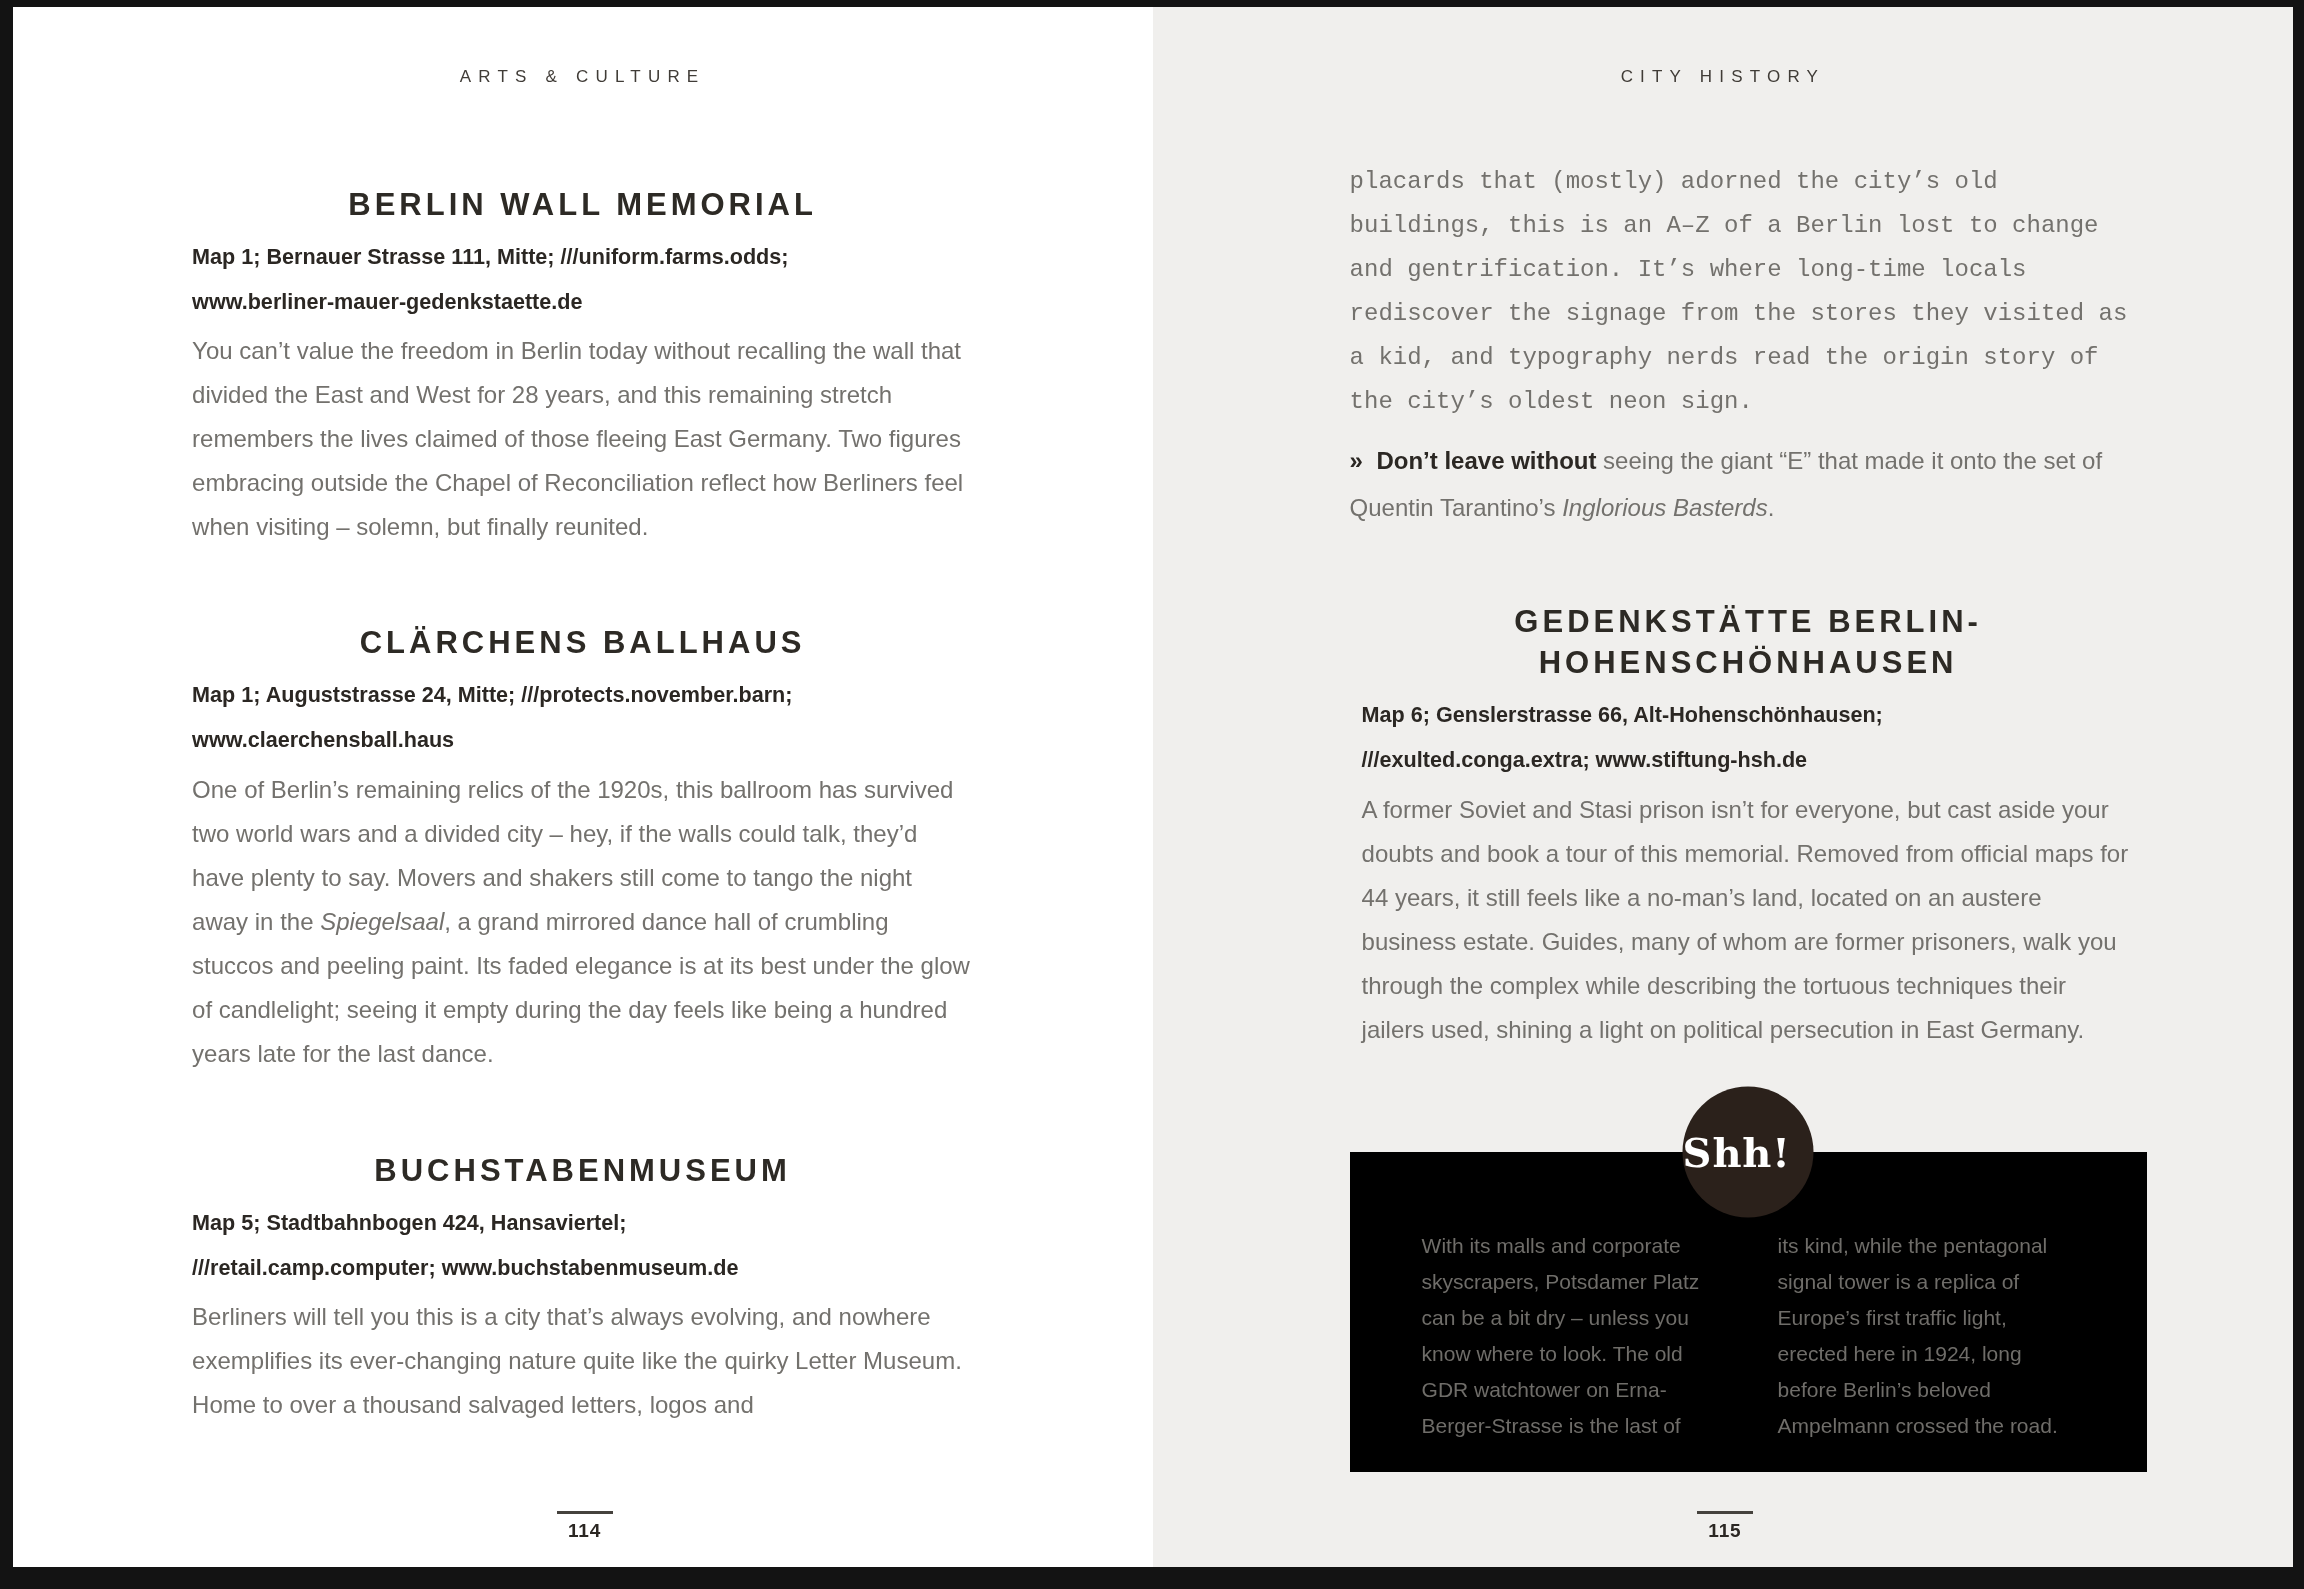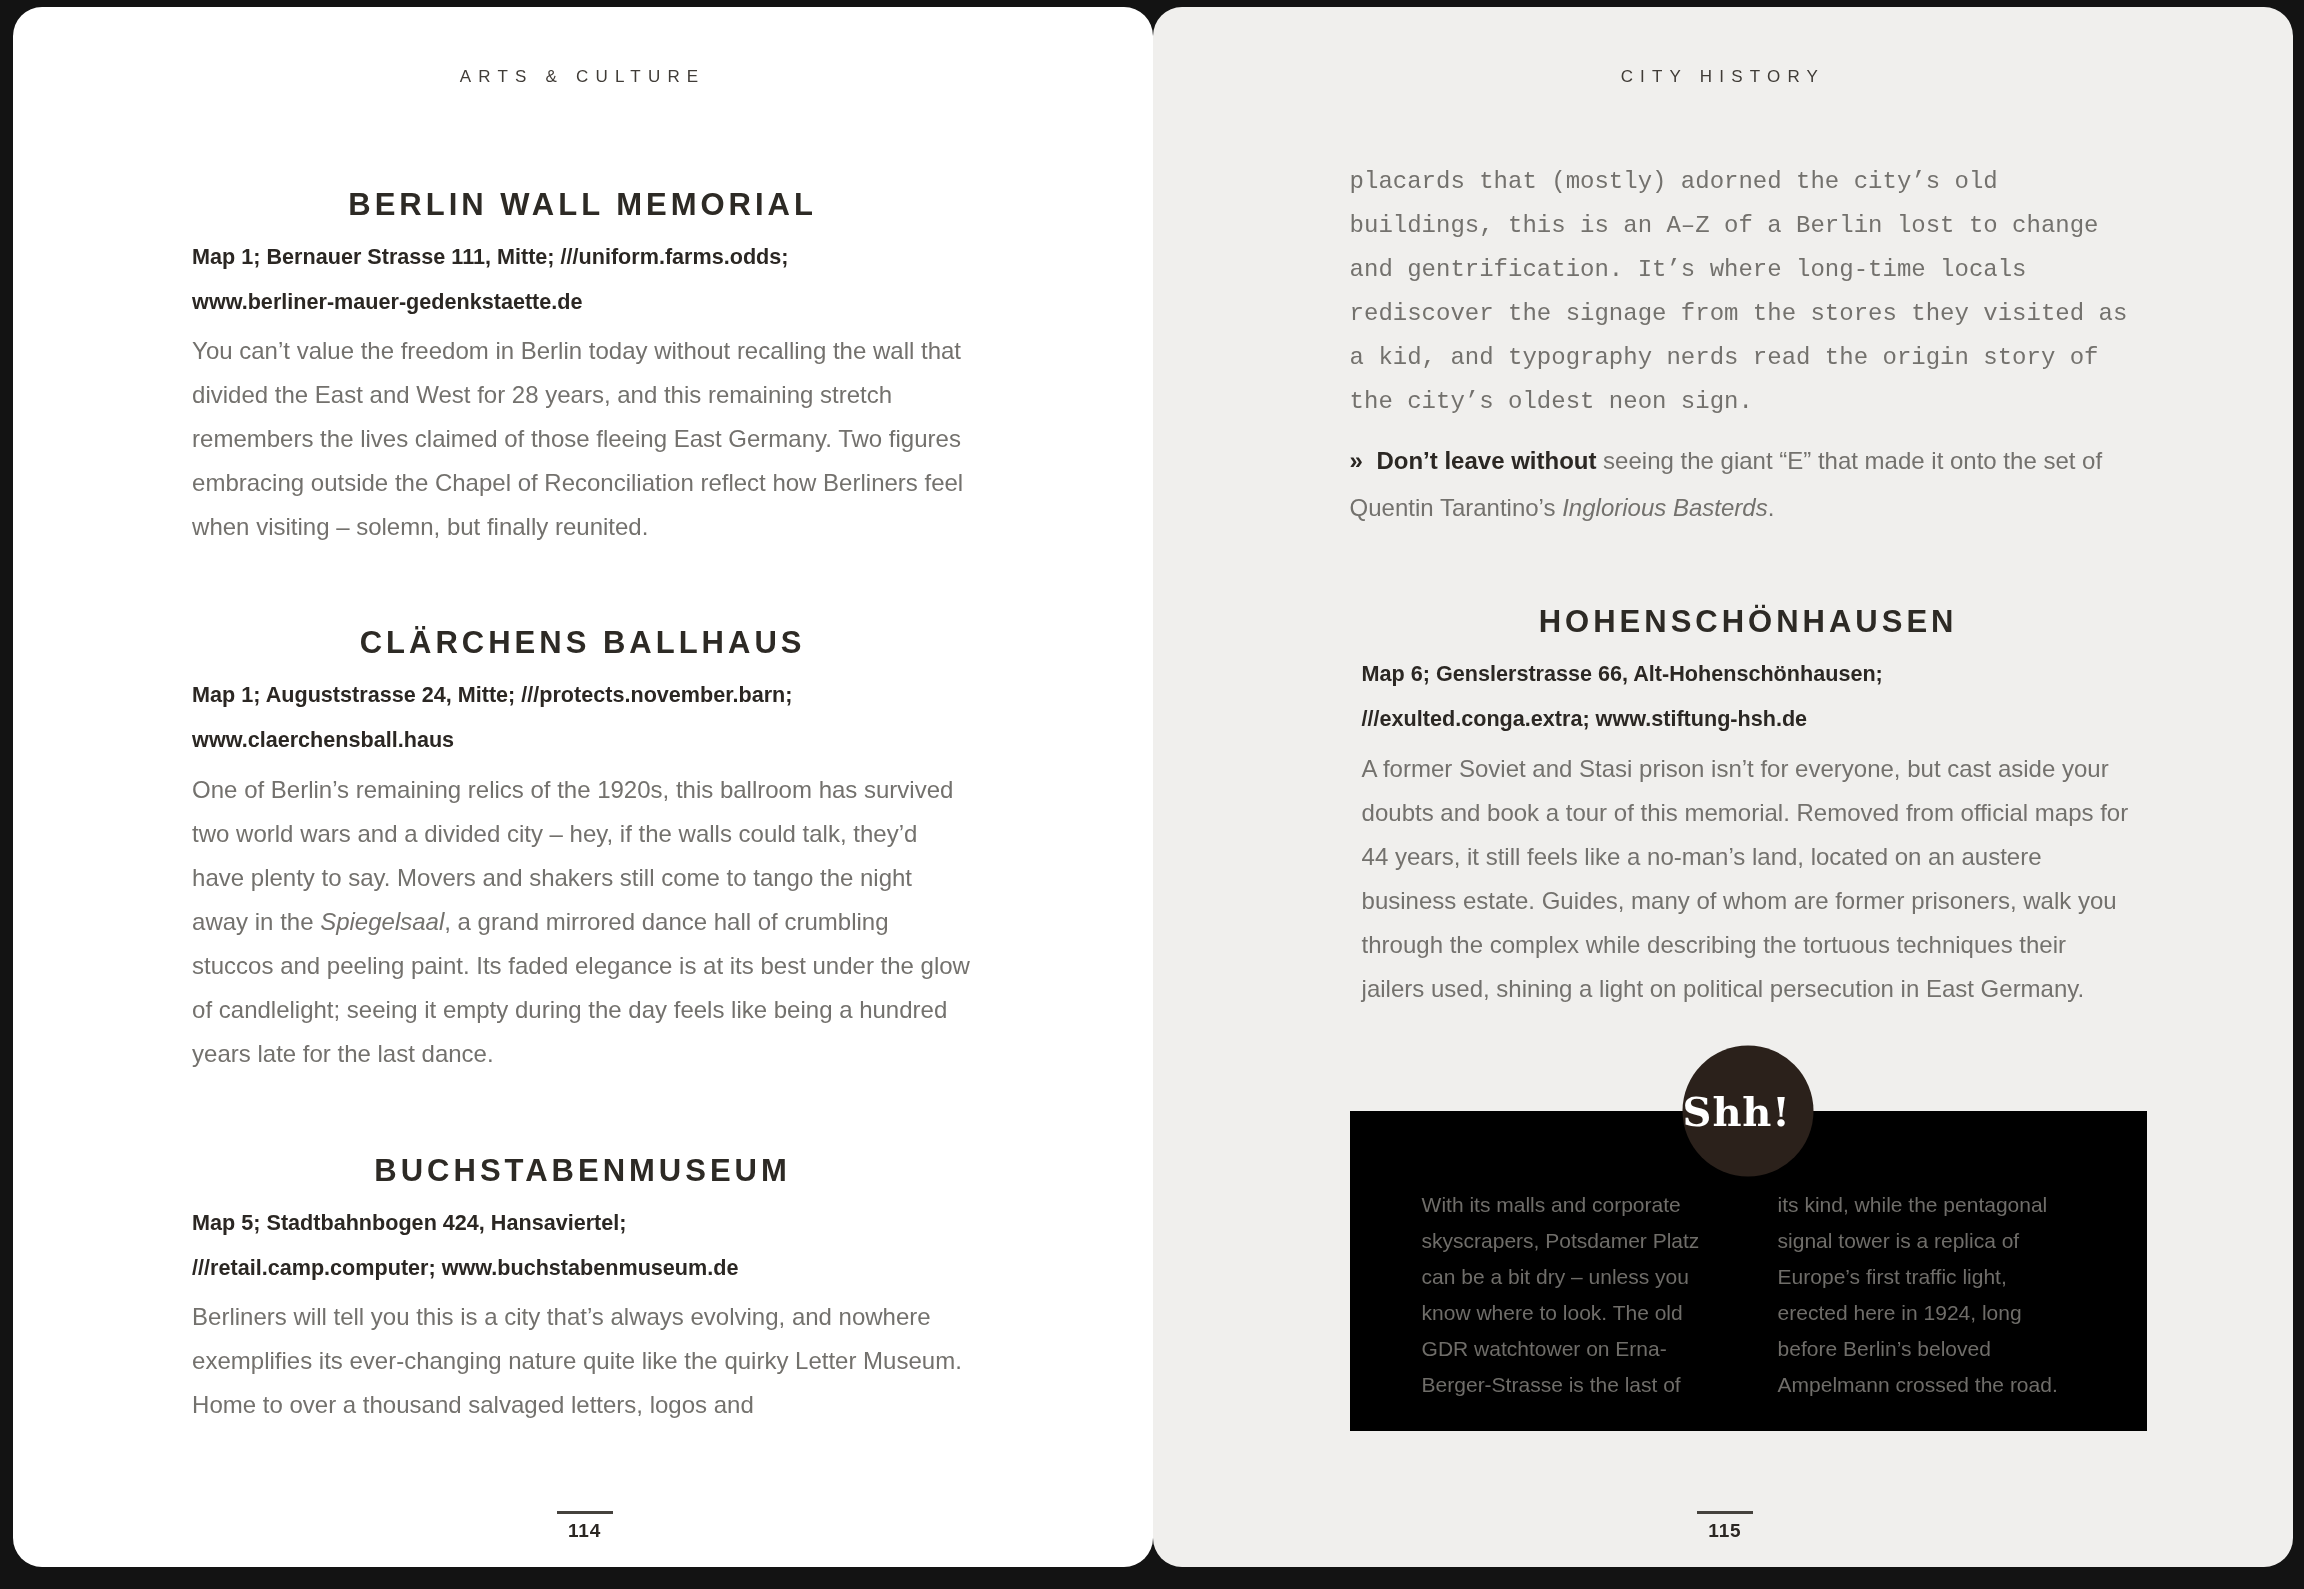--- a/index.html
+++ b/index.html
@@ -8,21 +8,21 @@
     background:#131313;
     font-family:"Liberation Sans", sans-serif;
     -webkit-font-smoothing:antialiased;
   }
   .frame {
     width:2304px; height:1590px;
     box-sizing:border-box;
     padding:7.2px 10.8px 23.4px 12.6px;
     display:flex;
   }
-  .page { height:100%; position:relative; overflow:hidden;border-radius:29px; }
+  .page { height:100%; position:relative; overflow:hidden; }
   .page-left  { width:1140px; background:#ffffff; }
   .page-right { flex:1; background:#f0efed; }
 
   .running-head {
     margin:59px 0 0;
     text-align:center;
     font-size:17px;
     line-height:21.6px;
     letter-spacing:7.2px;
     font-weight:400;
@@ -180,20 +180,21 @@
     <div class="running-head">CITY HISTORY</div>
 
     <div class="content-right">
 
       <p class="entry-body intro"><span>placards that (mostly) adorned the city’s old buildings, this is an A–Z of a Berlin lost to change and gentrification. It’s where long-time locals rediscover the signage from the stores they visited as a kid, and typography nerds read the origin story of the city’s oldest neon sign.</span></p>
 
       <p class="dont-leave"><span class="dl-marker">»</span><span class="dl-bold">Don’t leave without</span><span> seeing the giant “E” that made it onto the set of Quentin Tarantino’s </span><em>Inglorious Basterds</em><span>.</span></p>
 
       <section class="entry mt-entry-right">
         <h2 class="entry-title">
+            <span class="title-line">GEDENKSTÄTTE BERLIN-</span>
             <span class="title-line">HOHENSCHÖNHAUSEN</span>
           </h2>
         <p class="entry-address">
             <span class="address-line">Map 6; Genslerstrasse 66, Alt-Hohenschönhausen;</span>
             <span class="address-line">///exulted.conga.extra; www.stiftung-hsh.de</span>
           </p>
         <p class="entry-body"><span>A former Soviet and Stasi prison isn’t for everyone, but cast aside your doubts and book a tour of this memorial. Removed from official maps for 44 years, it still feels like a no-man’s land, located on an austere business estate. Guides, many of whom are former prisoners, walk you through the complex while describing the tortuous techniques their jailers used, shining a light on political persecution in East Germany.</span></p>
       </section>
 
       <div class="shh-wrap">

